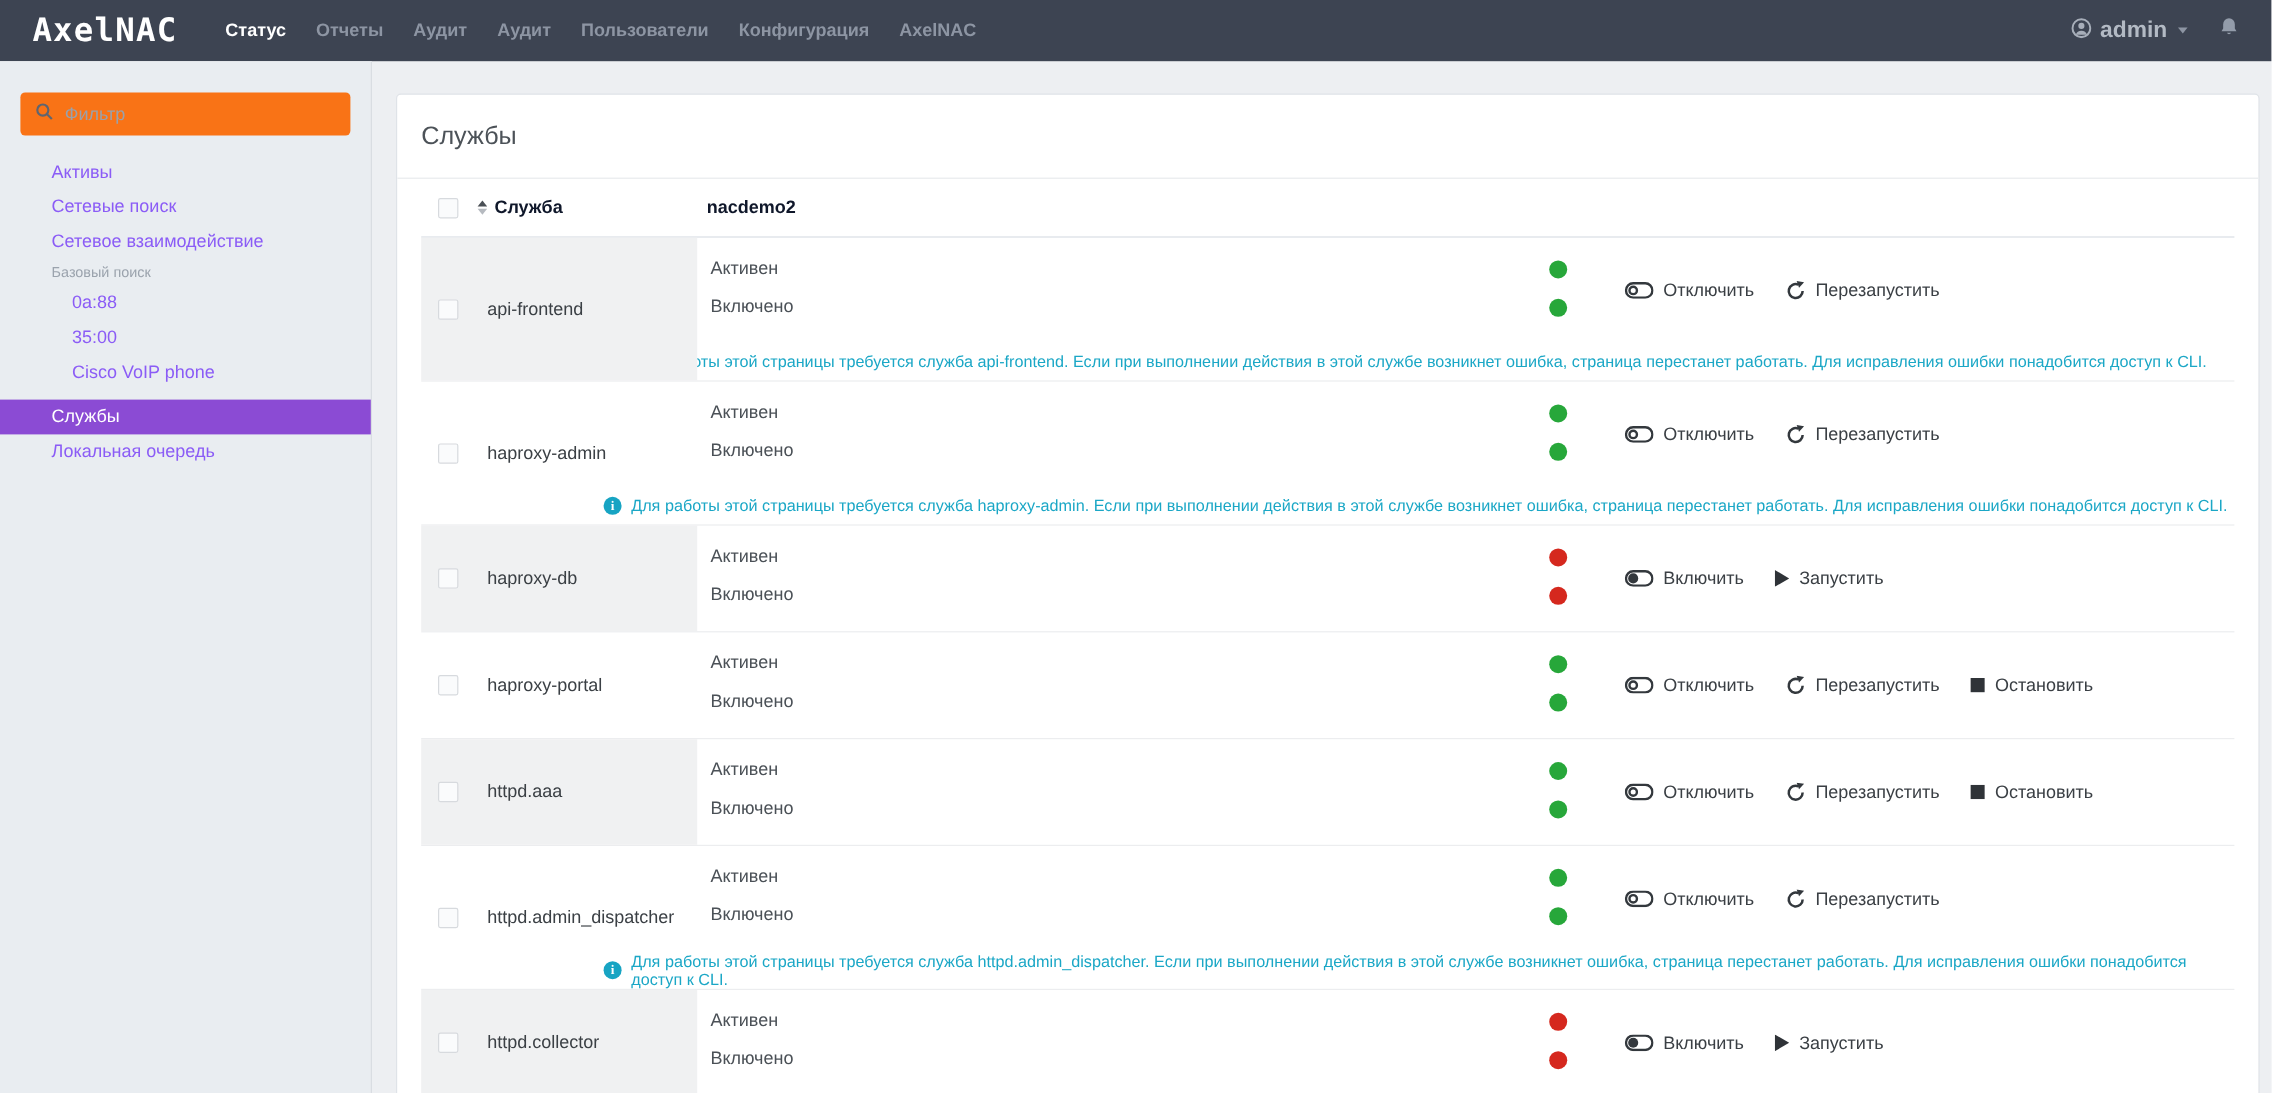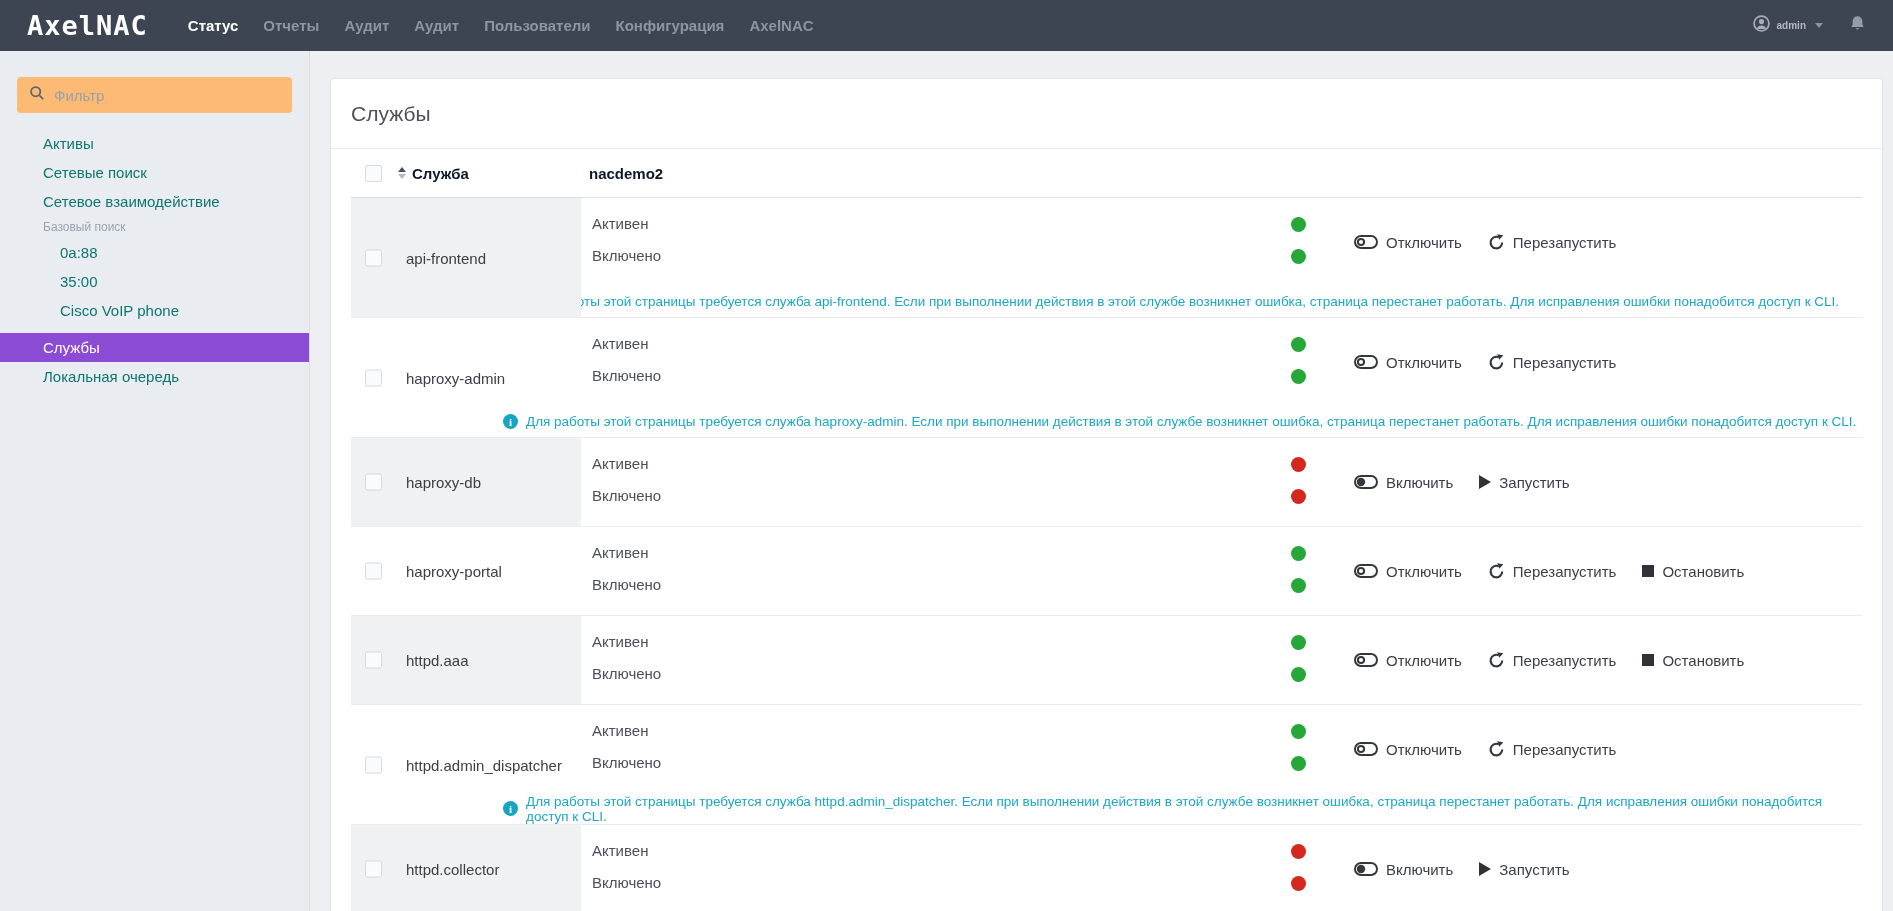--- a/index.html
+++ b/index.html
@@ -19,39 +19,39 @@
   .brand{
     font-family:"DejaVu Sans Mono", monospace;
     font-weight:bold; font-size:27px; color:#ffffff; letter-spacing:1px;
     cursor:pointer;
   }
   .nav-menu{ display:flex; align-items:center; gap:25px; margin-left:40px; }
   .nav-item{ font-size:15px; font-weight:700; color:#8d95a3; cursor:pointer; white-space:nowrap; }
   .nav-item.active{ color:#ffffff; }
   .nav-right{ margin-left:auto; display:flex; align-items:center; gap:26px; }
   .user-menu{ display:flex; align-items:center; gap:7px; cursor:pointer; }
-  .user-label{ font-size:10px; font-weight:700; color:#b3bac4; }
+  .user-label{ font-size:19px; font-weight:700; color:#b3bac4; }
   .caret-down{ width:0; height:0; border-left:4px solid transparent; border-right:4px solid transparent; border-top:5px solid #8d95a3; margin-left:2px; }
 
   
   .sidebar{
     position:absolute; top:51px; left:0; width:310px; bottom:0;
     background:#e9edf1; border-right:1px solid #d9dde2;
   }
   .filter-box{
-    margin:26px 17px 0 17px; height:36px; background:#fdba74; border-radius:4px;
+    margin:26px 17px 0 17px; height:36px; background:#f97316; border-radius:4px;
     display:flex; align-items:center; padding:0 12px; gap:9px;
   }
   .filter-box input{
     border:none; outline:none; background:transparent; flex:1;
     font-family:"Liberation Sans", sans-serif; font-size:15px; color:#3b4045;
   }
   .filter-box input::placeholder{ color:#9aa1ab; }
   .side-list{ margin-top:16px; }
-  .side-item{ height:29px; display:flex; align-items:center; padding-left:43px; font-size:15px; color:#0f766e; cursor:pointer; }
+  .side-item{ height:29px; display:flex; align-items:center; padding-left:43px; font-size:15px; color:#8b5cf6; cursor:pointer; }
   .side-item.sub{ padding-left:60px; }
   .side-item.gap{ margin-top:8px; }
   .side-item.selected{ background:#8b4bd4; color:#ffffff; }
   .side-group-label{ height:22px; display:flex; align-items:center; padding-left:43px; font-size:12px; color:#9ba3ad; }
 
   
   .main{ position:absolute; top:51px; left:311px; right:0; bottom:0; }
   .card{
     position:absolute; left:19px; right:10px; top:27px; bottom:-10px;
     background:#ffffff; border:1px solid #dfe3e8; border-radius:4px;

